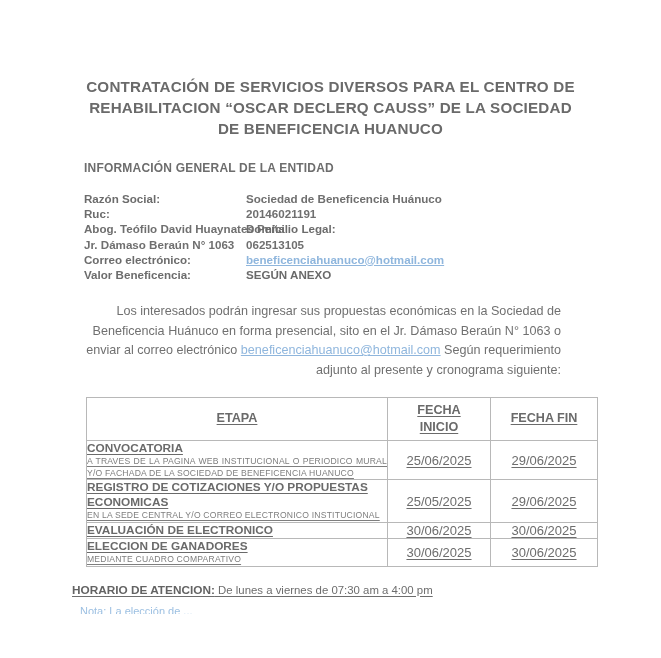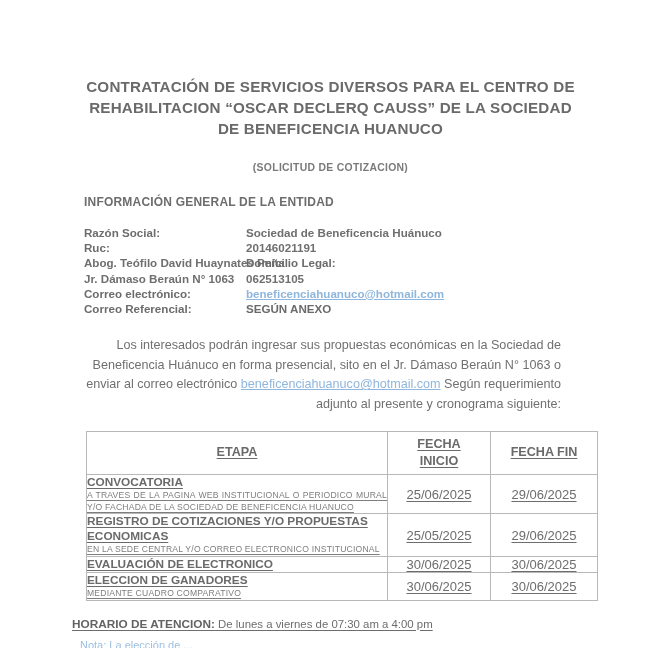--- a/index.html
+++ b/index.html
@@ -193,21 +193,20 @@
     overflow: hidden;
   }
 </style>
 </head>
 <body>
 
 <div class="page">
 
   <div class="title-block">
     <h1 class="doc-title">CONTRATACIÓN DE SERVICIOS DIVERSOS PARA EL CENTRO DE REHABILITACION “OSCAR DECLERQ CAUSS” DE LA SOCIEDAD DE BENEFICENCIA HUANUCO</h1>
-    <div class="doc-subtitle">(SOLICITUD DE COTIZACION)</div>
   </div>
 
   <div class="section-heading">INFORMACIÓN GENERAL DE LA ENTIDAD</div>
 
   <div class="info-grid">
     <div class="info-label">Razón Social:</div>
     <div class="info-value">Sociedad de Beneficencia Huánuco</div>
 
     <div class="info-label">Ruc:</div>
     <div class="info-value">20146021191</div>
@@ -215,21 +214,21 @@
     <div class="info-value">Abog. Teófilo David Huaynates Peña</div>
 
     <div class="info-label">Domicilio Legal:</div>
     <div class="info-value">Jr. Dámaso Beraún N° 1063</div>
 
     <div class="info-value">062513105</div>
 
     <div class="info-label">Correo electrónico:</div>
     <div class="info-value link">beneficenciahuanuco@hotmail.com</div>
 
-    <div class="info-label">Correo Referencial:</div>
+    <div class="info-label">Valor Beneficencia:</div>
     <div class="info-value strong">SEGÚN ANEXO</div>
   </div>
 
   <p class="intro-paragraph">
     <span>Los interesados podrán ingresar sus propuestas económicas en la Sociedad de Beneficencia Huánuco en forma presencial, sito en el Jr. Dámaso Beraún N° 1063 o enviar al correo electrónico </span><span class="link">beneficenciahuanuco@hotmail.com</span>
     <span>Según requerimiento adjunto al presente y cronograma siguiente:</span>
   </p>
 
   <div class="table-wrap">
     <table class="schedule">

